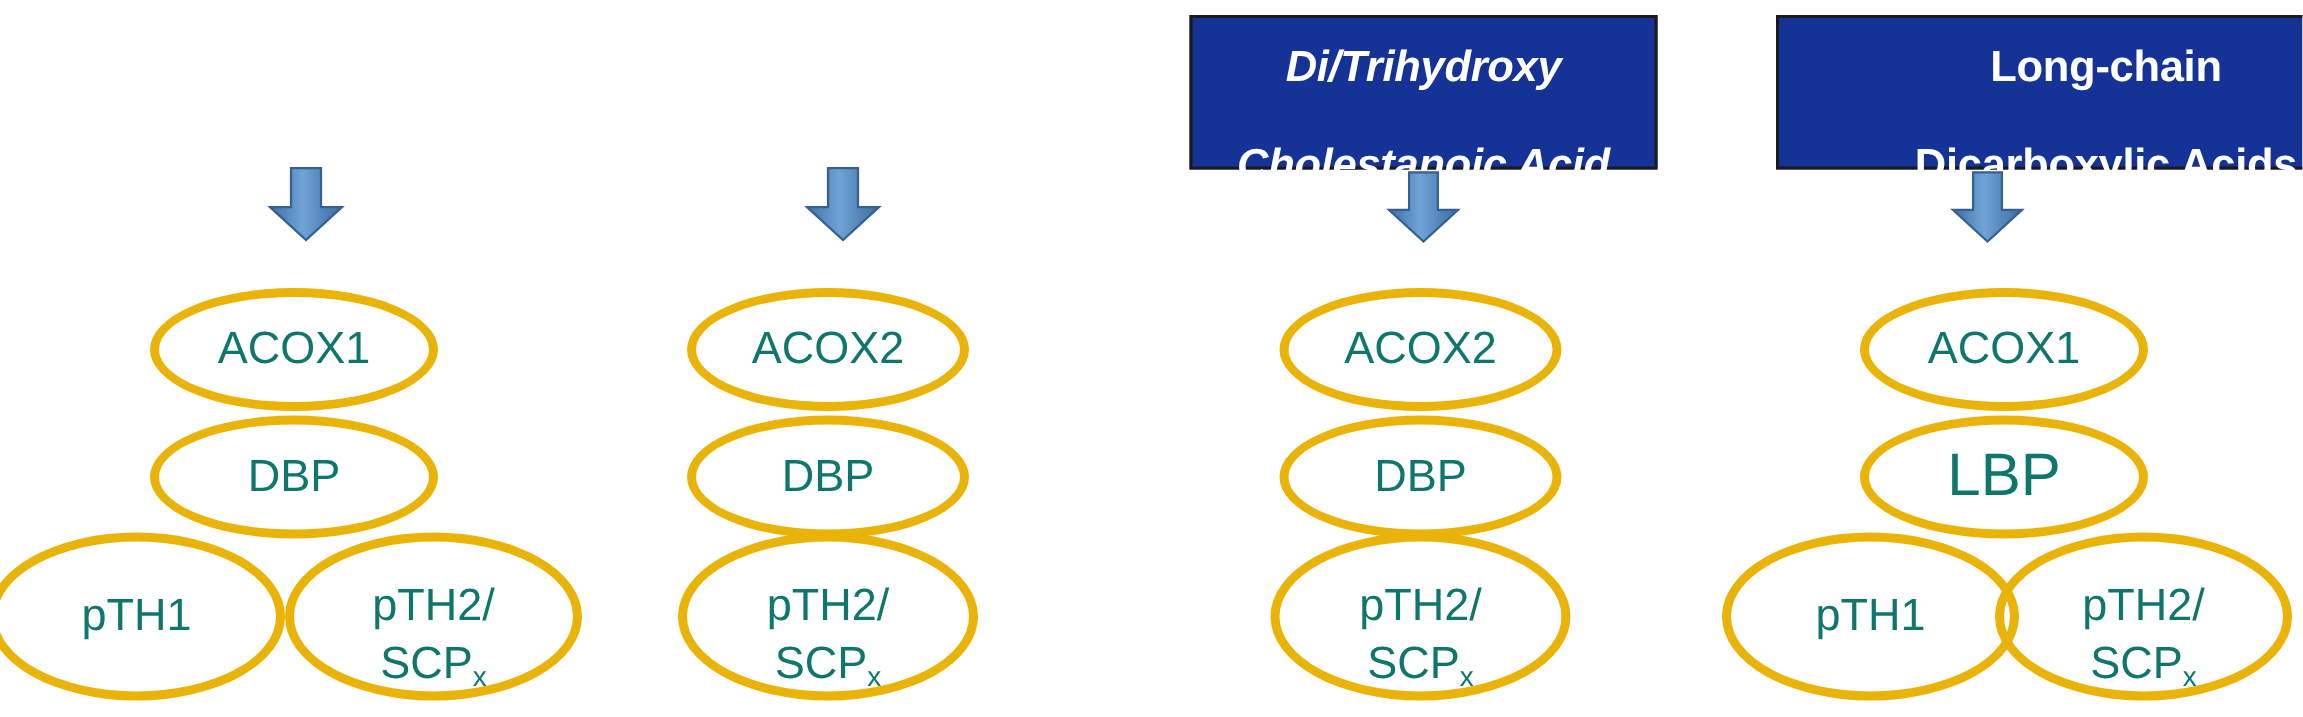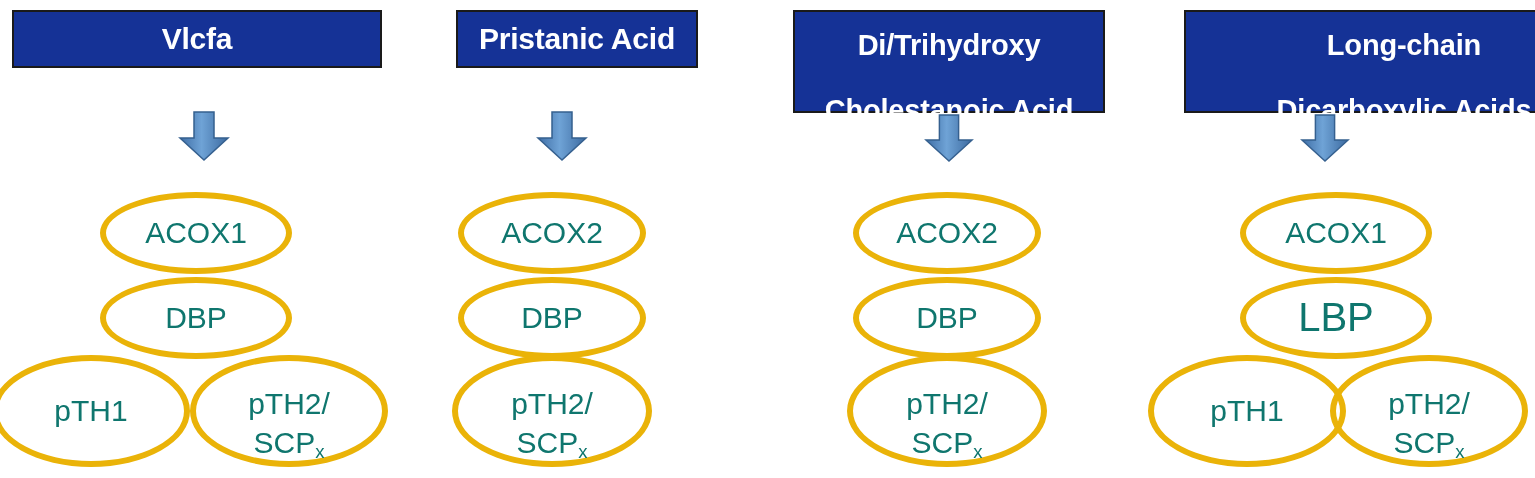--- a/index.html
+++ b/index.html
@@ -80,23 +80,20 @@
   
   .z-top  { z-index: 1; }
   .z-mid  { z-index: 2; }
   .z-bot  { z-index: 3; }
 </style>
 </head>
 <body>
 
 <div id="canvas">
 
-  <div class="hdr-box" style="left:12px; top:10px; width:370px; height:58px; font-size:30px;">
-    <span class="hdr-text">Vlcfa</span>
-  </div>
 
   <svg class="arrow" style="left:178px; top:110px;" width="52" height="52" viewBox="0 0 52 52">
     <defs>
       <linearGradient id="ag1" x1="0" y1="0" x2="1" y2="0">
         <stop offset="0%" stop-color="#3f6ea6"></stop>
         <stop offset="45%" stop-color="#6fa3d6"></stop>
         <stop offset="100%" stop-color="#3c6aa0"></stop>
       </linearGradient>
     </defs>
     <polygon points="16,2 36,2 36,28 50,28 26,50 2,28 16,28" fill="url(#ag1)" stroke="#35608f" stroke-width="1.5"></polygon>
@@ -114,44 +111,41 @@
     <span class="oval-label">pTH1</span>
   </div>
 
   <div class="oval z-bot two-line" style="left:190px; top:355px; width:198px; height:112px; font-size:30px;">
     <span class="oval-label">
       <span>pTH2/</span><br>
       <span>SCP</span><sub>x</sub>
     </span>
   </div>
 
-  <div class="hdr-box" style="left:456px; top:10px; width:242px; height:58px; font-size:30px;">
-    <span class="hdr-text">Pristanic Acid</span>
-  </div>
 
   <svg class="arrow" style="left:536px; top:110px;" width="52" height="52" viewBox="0 0 52 52">
     <polygon points="16,2 36,2 36,28 50,28 26,50 2,28 16,28" fill="url(#ag1)" stroke="#35608f" stroke-width="1.5"></polygon>
   </svg>
 
   <div class="oval z-top" style="left:458px; top:192px; width:188px; height:82px; font-size:30px;">
     <span class="oval-label">ACOX2</span>
   </div>
 
   <div class="oval z-mid" style="left:458px; top:277px; width:188px; height:82px; font-size:30px;">
     <span class="oval-label">DBP</span>
   </div>
 
   <div class="oval z-bot two-line" style="left:452px; top:355px; width:200px; height:112px; font-size:30px;">
     <span class="oval-label">
       <span>pTH2/</span><br>
       <span>SCP</span><sub>x</sub>
     </span>
   </div>
 
-  <div class="hdr-box" style="left:793px; top:10px; width:312px; height:103px; font-size:29px;">
+  <div class="hdr-box" style="left:793px; top:10px; width:312px; height:103px; font-size:29px;font-style:italic;">
     <span class="hdr-text">
       <span>Di/Trihydroxy</span><br>
       <span>Cholestanoic Acid</span>
     </span>
   </div>
 
   <svg class="arrow" style="left:923px; top:113px;" width="52" height="50" viewBox="0 0 52 52">
     <polygon points="16,2 36,2 36,28 50,28 26,50 2,28 16,28" fill="url(#ag1)" stroke="#35608f" stroke-width="1.5"></polygon>
   </svg>
 

